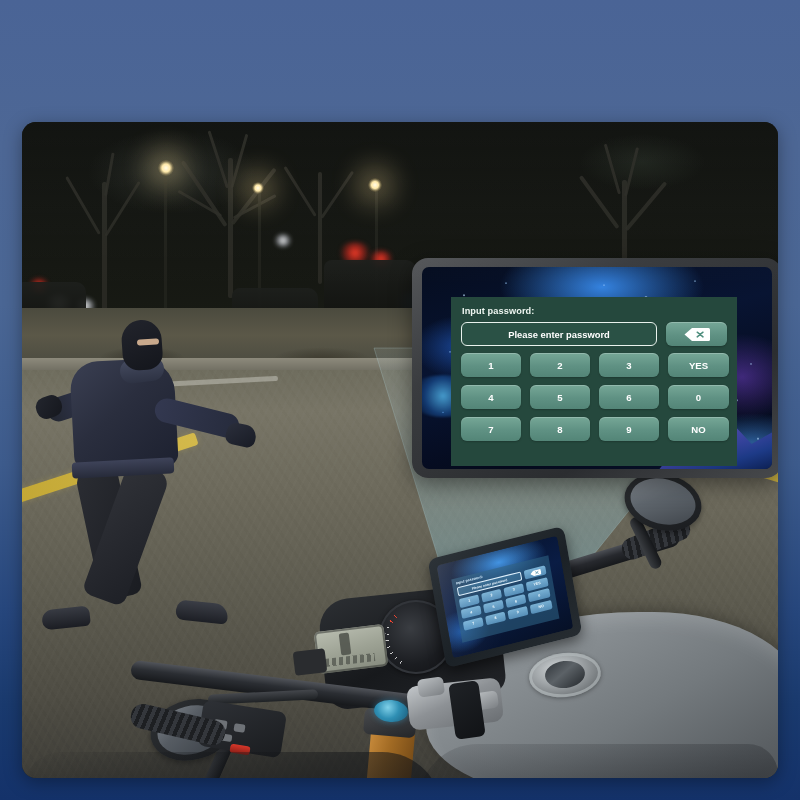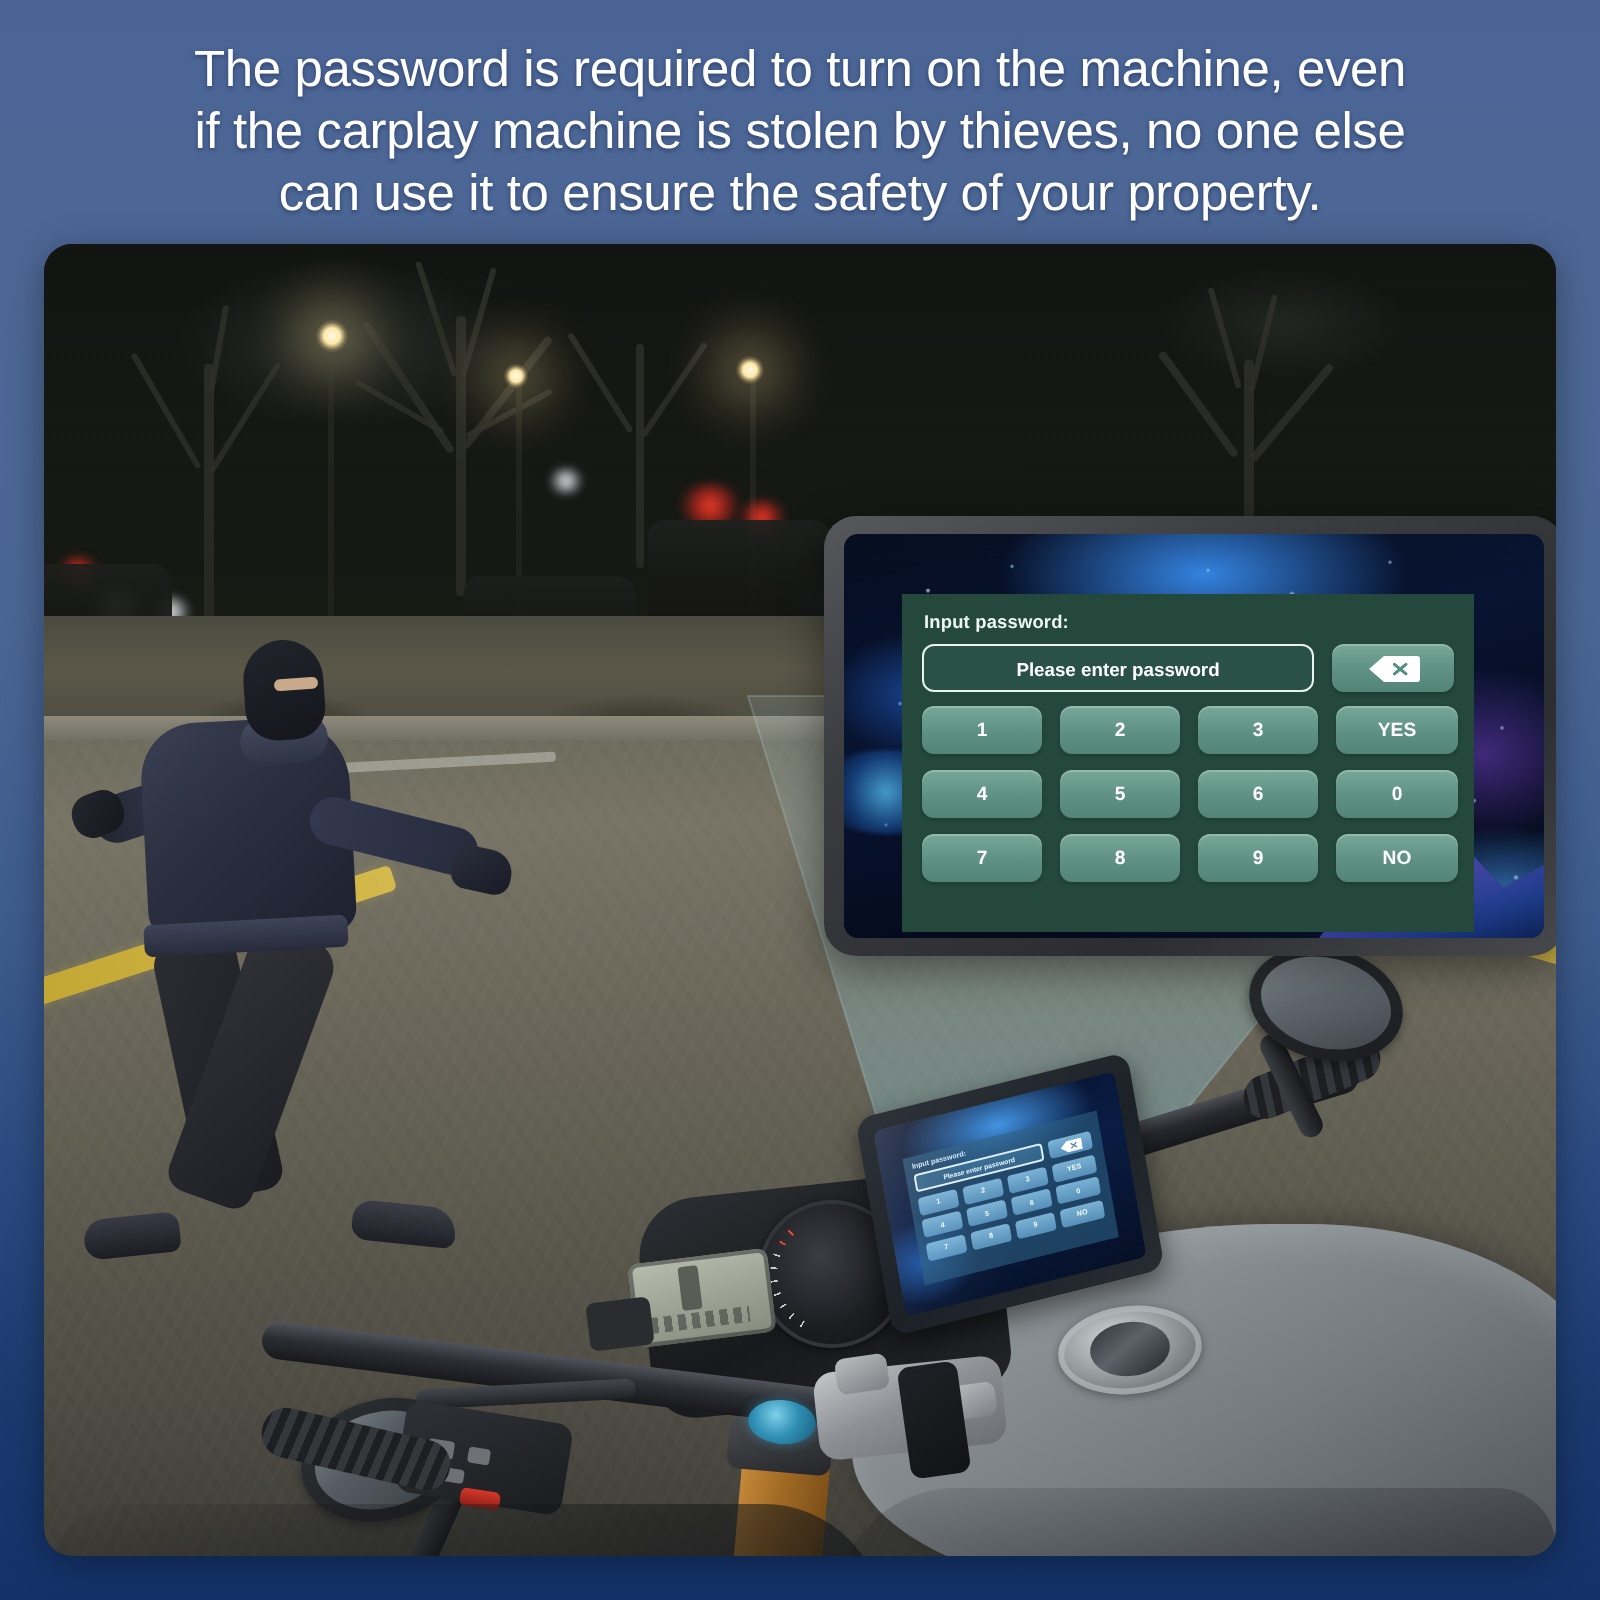--- a/index.html
+++ b/index.html
@@ -763,23 +763,20 @@
     width: 756px; height: 656px;
     pointer-events: none;
     background: linear-gradient(180deg, rgba(255,255,255,0.03) 0%, rgba(255,255,255,0) 26%);
   }
 </style>
 </head>
 <body>
 
 <div id="poster">
 
-  <div id="headline">The password is required to turn on the machine, even
-if the carplay machine is stolen by thieves, no one else
-can use it to ensure the safety of your property.</div>
 
   <div id="photo">
 
     <div class="scene-sky"></div>
 
     <div class="tree" style="left:150px;top:-4px;width:120px;height:180px;">
       <div class="branch" style="left:56px;top:40px;width:5px;height:140px;"></div>
       <div class="branch" style="left:58px;top:36px;width:4px;height:70px;transform:rotate(38deg);"></div>
       <div class="branch" style="left:52px;top:30px;width:4px;height:78px;transform:rotate(-34deg);"></div>
       <div class="branch" style="left:58px;top:14px;width:3px;height:56px;transform:rotate(16deg);"></div>

